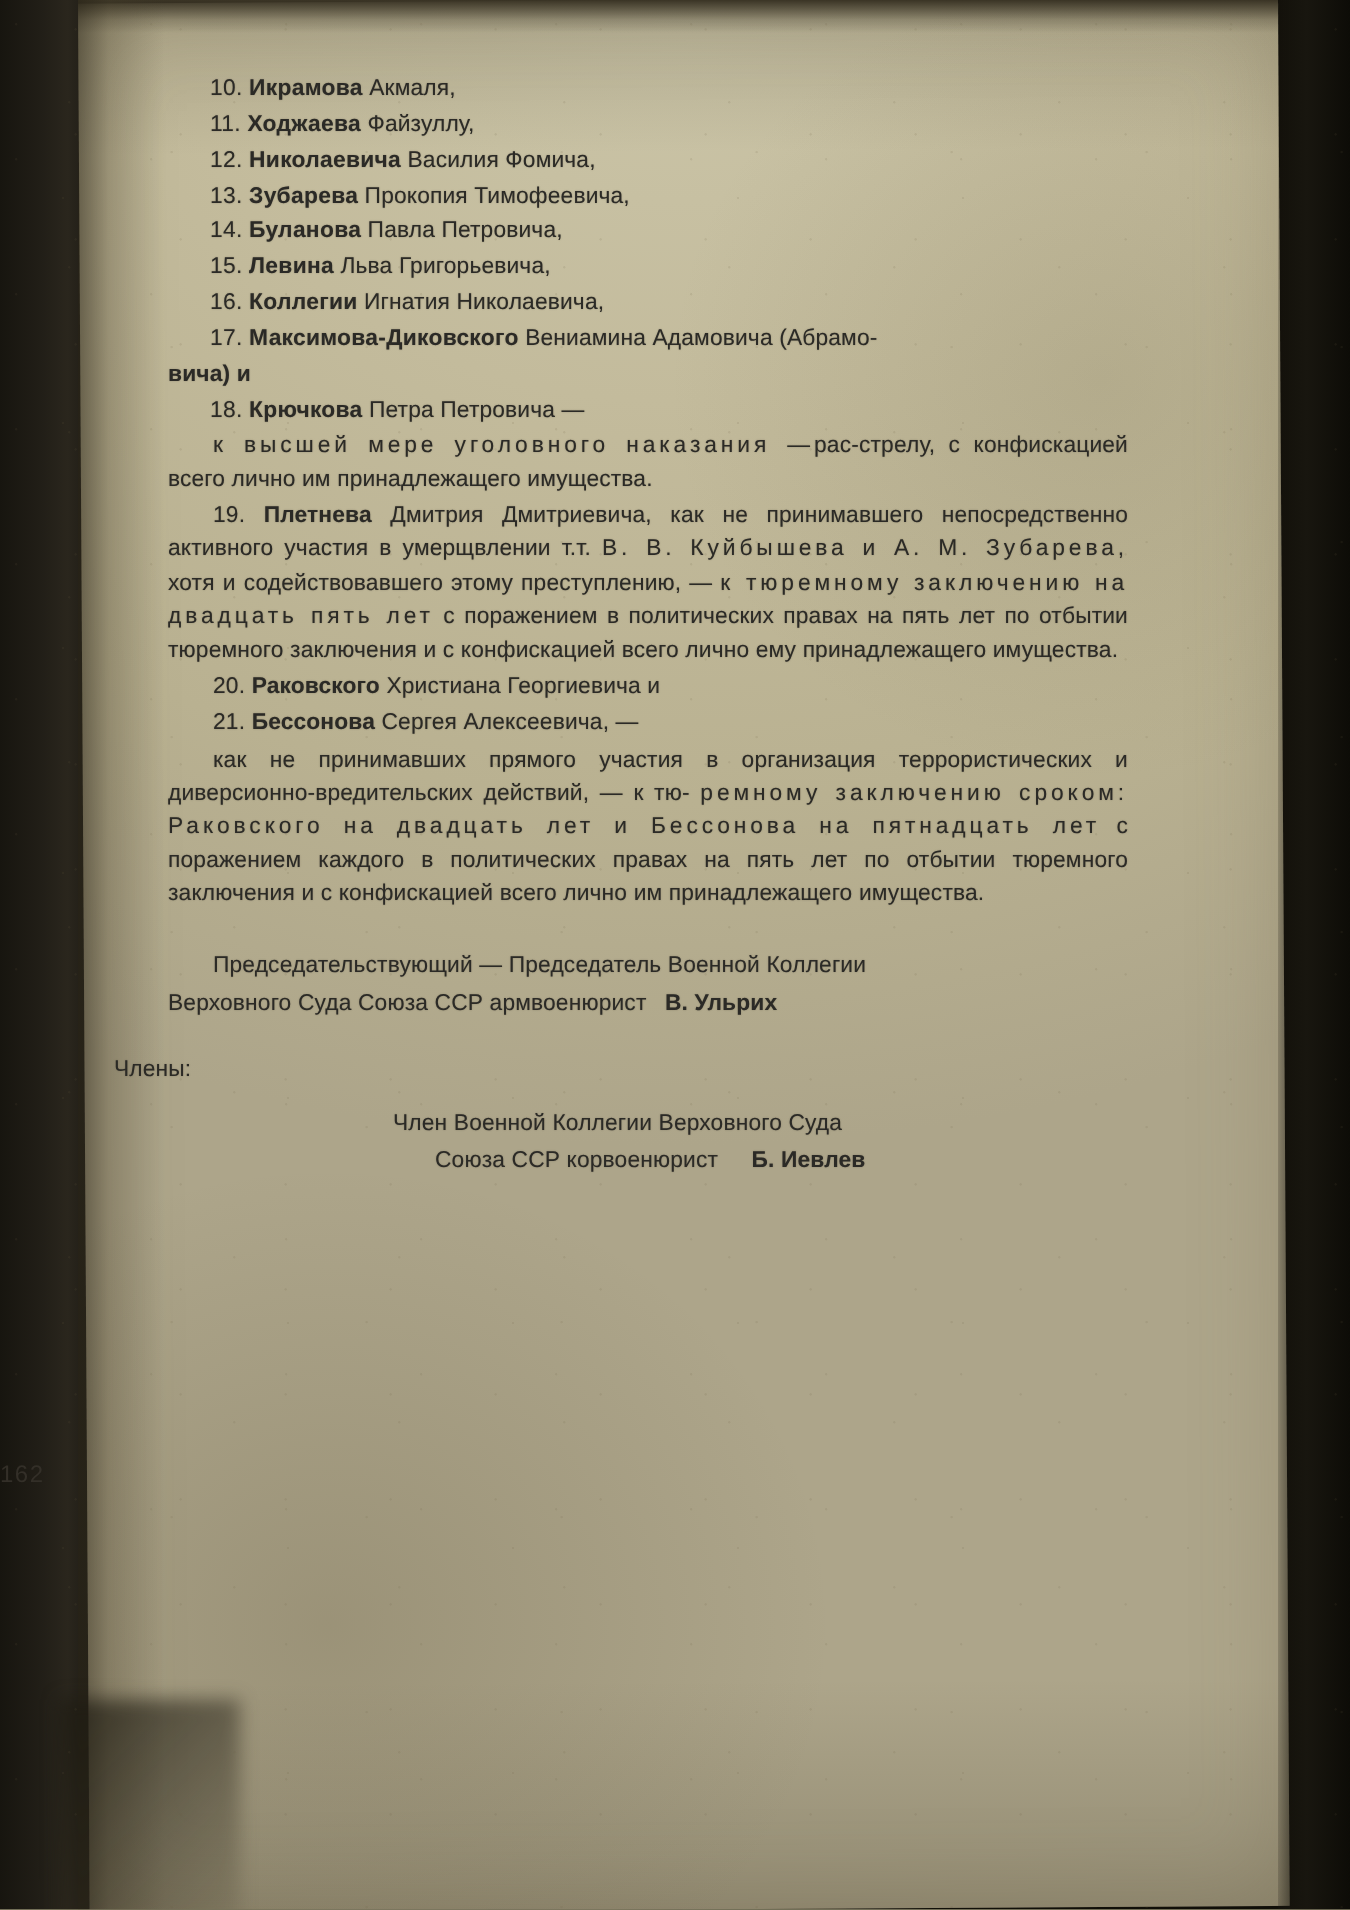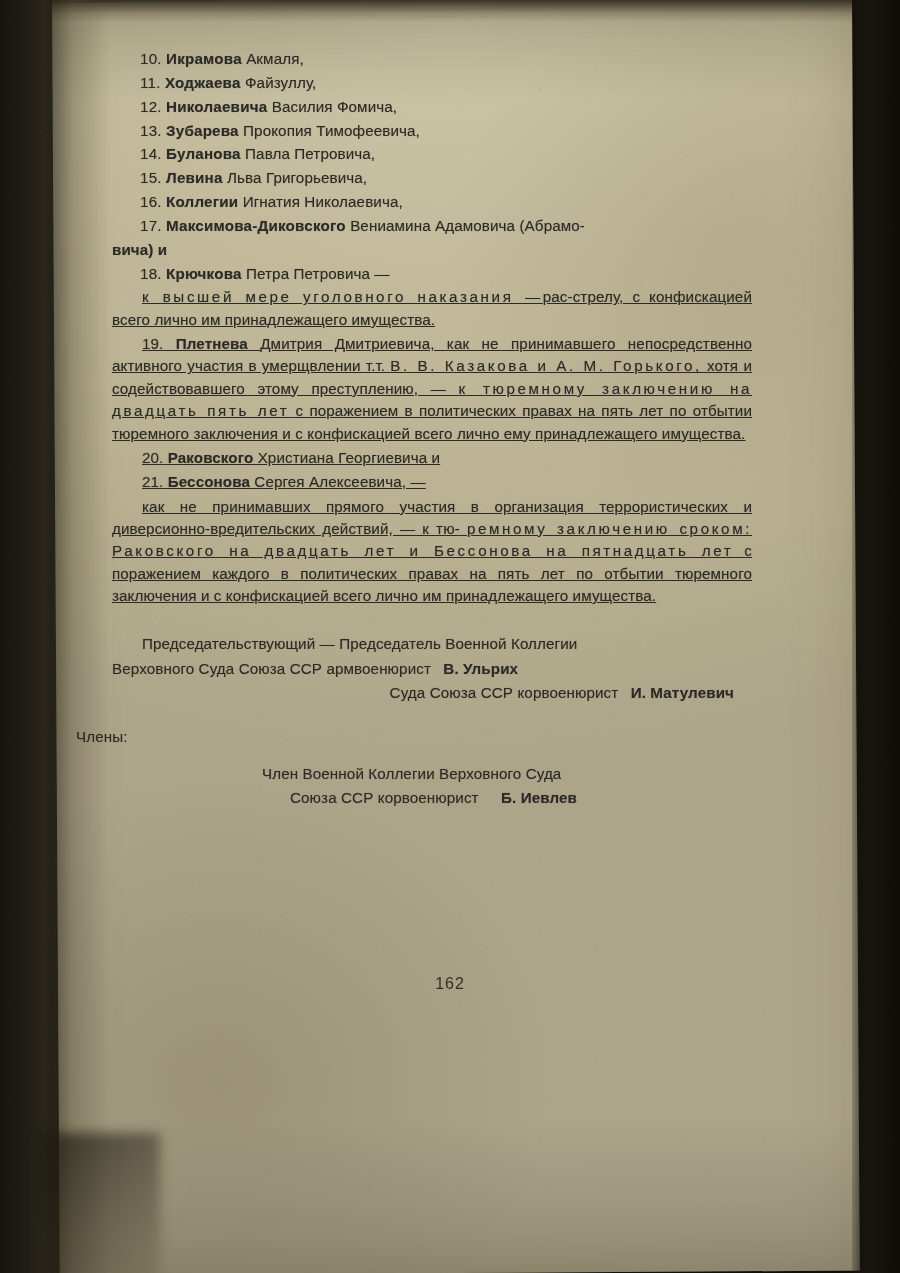--- a/index.html
+++ b/index.html
@@ -102,38 +102,37 @@
     white-space: nowrap;
   }
   .list-line .num { letter-spacing: 0.2px; }
   .list-line .name { font-weight: bold; letter-spacing: 0.2px; }
   .list-line.wrap { white-space: normal; margin-left: 28px; text-indent: 0; }
   .cont { margin: 0 0 1.5px 0; font-weight: bold; }
 
   p.para {
     margin: 0 0 2px 0;
     text-align: justify;
-    text-decoration: underline;
   }
   p.indent { text-indent: 30px; }
   .sp { letter-spacing: 2.6px; }
   .b { font-weight: bold; }
 
   .sig-block { margin-top: 26px; }
   .sig-line { margin: 0 0 2px 0; }
   .sig-right { text-align: right; }
   .members-label { margin-top: 22px; margin-left: -36px; }
   .member-block { margin-top: 14px; margin-left: 150px; }
 
   .page-num {
     position: absolute;
     left: 0;
     right: 0;
     top: 975px;
-    text-align: center;
+    text-align: left;
     color: #332f28;
     font-size: 16px;
     letter-spacing: 1px;
   }
 
   
   .grain {
     position: absolute;
     inset: 0;
     pointer-events: none;
@@ -210,21 +209,21 @@
     </div>
 
     <p class="para indent">
       <span class="sp">к высшей мере уголовного наказания —</span><span>рас-стрелу, с конфискацией всего лично им принадлежащего имущества.</span>
     </p>
 
     <p class="para indent">
       <span>19.</span>
       <span class="b">Плетнева</span>
       <span>Дмитрия Дмитриевича, как не принимавшего непосредственно активного участия в умерщвлении т.т.</span>
-      <span class="sp">В. В. Казакова и А. М. Горького,</span>
+      <span class="sp">В. В. Куйбышева и А. М. Зубарева,</span>
       <span>хотя и содействовавшего этому преступлению, —</span>
       <span class="sp">к тюремному заключению на двадцать пять лет</span>
       <span>с поражением в политических правах на пять лет по отбытии тюремного заключения и с конфискацией всего лично ему принадлежащего имущества.</span>
     </p>
 
     <p class="para indent">
       <span>20.</span>
       <span class="b">Раковского</span>
       <span>Христиана Георгиевича и</span>
     </p>
@@ -242,24 +241,20 @@
     </p>
 
 
     <div class="sig-block">
       <div class="sig-line" style="margin-left:30px;">Председательствующий — Председатель  Военной   Коллегии</div>
       <div class="sig-line">
         <span>Верховного Суда Союза ССР армвоенюрист</span>
         <span class="b" style="margin-left:8px;margin-top:35px;">В. Ульрих</span>
       </div>
 
-      <div class="sig-line sig-right" style="padding-right:18px;">
-        <span>Суда Союза ССР корвоенюрист</span>
-        <span class="b" style="margin-left:8px;">И. Матулевич</span>
-      </div>
 
       <div class="members-label">Члены:</div>
 
       <div class="member-block">
         <div class="sig-line">Член Военной Коллегии Верховного Суда</div>
         <div class="sig-line" style="margin-left:28px;">
           <span>Союза ССР корвоенюрист</span>
           <span class="b" style="margin-left:18px;">Б. Иевлев</span>
         </div>
       </div>

